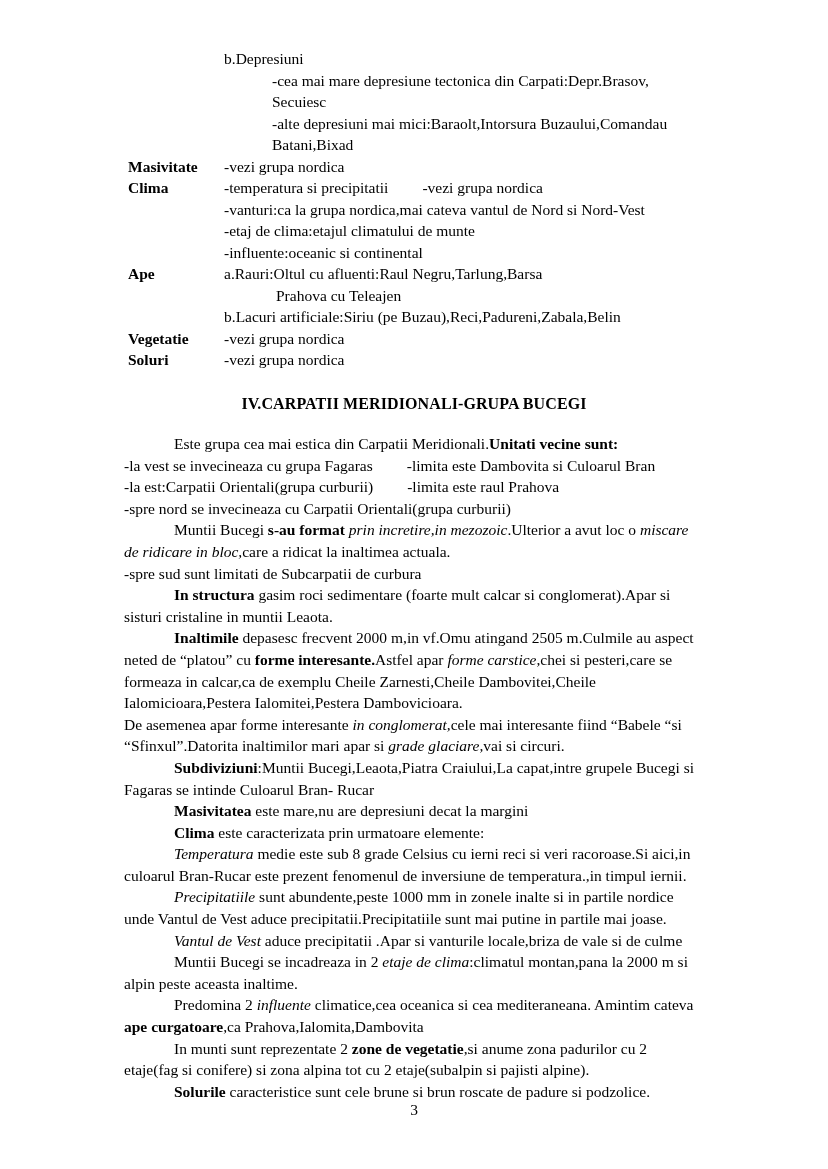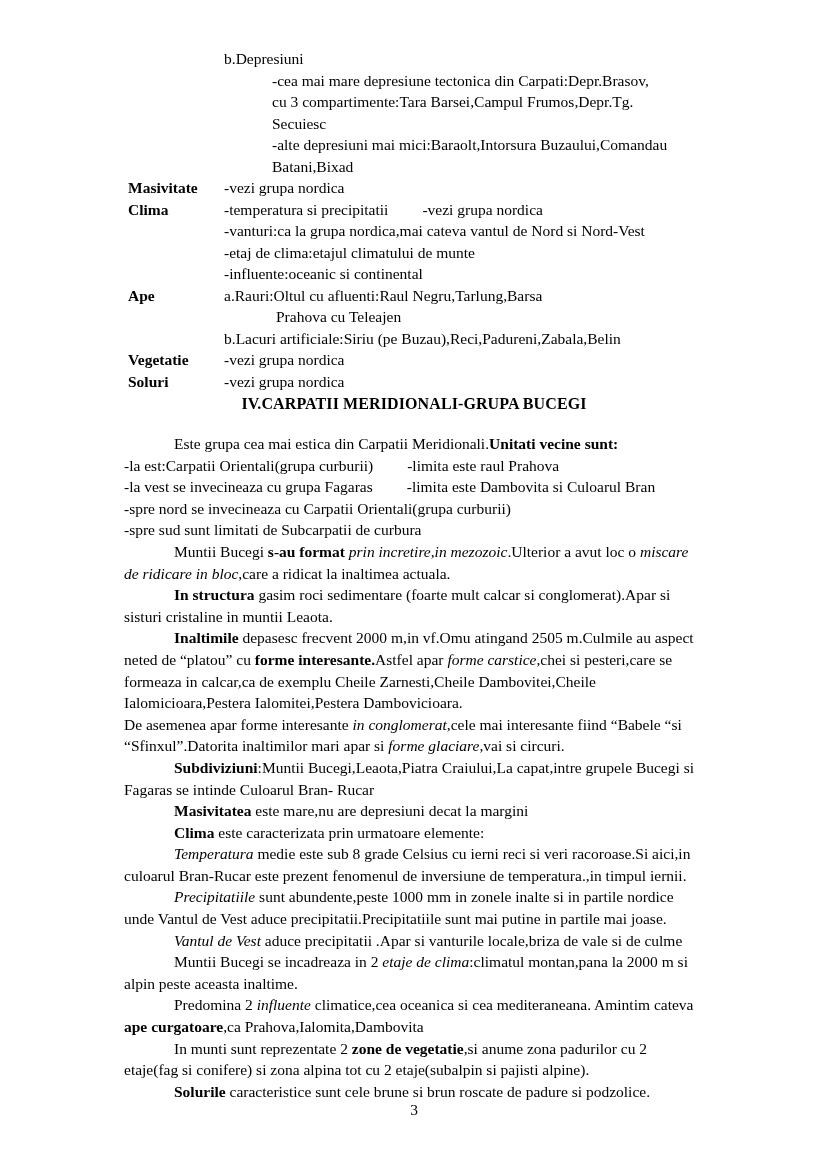--- a/index.html
+++ b/index.html
@@ -110,24 +110,20 @@
     <div class="spec-row no-label">
       <span class="spec-label"></span>
       <span class="spec-value ind-0">b.Depresiuni</span>
     </div>
 
     <div class="spec-row no-label">
       <span class="spec-label"></span>
       <span class="spec-value ind-1">-cea mai mare depresiune tectonica din Carpati:Depr.Brasov,</span>
     </div>
 
-    <div class="spec-row no-label">
-      <span class="spec-label"></span>
-      <span class="spec-value ind-1">cu 3 compartimente:Tara Barsei,Campul Frumos,Depr.Tg.</span>
-    </div>
 
     <div class="spec-row no-label">
       <span class="spec-label"></span>
       <span class="spec-value ind-1">Secuiesc</span>
     </div>
 
     <div class="spec-row no-label">
       <span class="spec-label"></span>
       <span class="spec-value ind-1">-alte depresiuni mai mici:Baraolt,Intorsura Buzaului,Comandau</span>
     </div>
@@ -189,35 +185,35 @@
     </div>
 
   </div>
 
   <div class="section-title">IV.CARPATII MERIDIONALI-GRUPA BUCEGI</div>
 
   <div class="body-block">
 
     <p class="para indent"><span>Este grupa cea mai estica din Carpatii Meridionali.</span><b>Unitati vecine sunt:</b></p>
 
+    <p class="para"><span>-la vest se invecineaza cu grupa Fagaras</span><span class="gap-col"></span><span>-limita este Dambovita si Culoarul Bran</span></p>
+
     <p class="para"><span>-la est:Carpatii Orientali(grupa curburii)</span><span class="gap-col"></span><span>-limita este raul Prahova</span></p>
 
-    <p class="para"><span>-la vest se invecineaza cu grupa Fagaras</span><span class="gap-col"></span><span>-limita este Dambovita si Culoarul Bran</span></p>
-
     <p class="para"><span>-spre nord se invecineaza cu Carpatii Orientali(grupa curburii)</span></p>
 
+    <p class="para indent"><span>Muntii Bucegi </span><b>s-au format</b><span> </span><i>prin incretire,in mezozoic</i><span>.Ulterior a avut loc o </span><i>miscare de ridicare in bloc,</i><span>care a ridicat la inaltimea actuala.</span></p>
+
     <p class="para"><span>-spre sud sunt limitati de Subcarpatii de curbura</span></p>
 
-    <p class="para indent"><span>Muntii Bucegi </span><b>s-au format</b><span> </span><i>prin incretire,in mezozoic</i><span>.Ulterior a avut loc o </span><i>miscare de ridicare in bloc,</i><span>care a ridicat la inaltimea actuala.</span></p>
-
     <p class="para indent"><b>In structura</b><span> gasim roci sedimentare (foarte mult calcar si conglomerat).Apar si sisturi cristaline in muntii Leaota.</span></p>
 
     <p class="para indent"><b>Inaltimile</b><span> depasesc frecvent 2000 m,in vf.Omu atingand 2505 m.Culmile au aspect neted de “platou” cu </span><b>forme interesante.</b><span>Astfel apar </span><i>forme carstice</i><span>,chei si pesteri,care se formeaza in calcar,ca de exemplu Cheile Zarnesti,Cheile Dambovitei,Cheile Ialomicioara,Pestera Ialomitei,Pestera Dambovicioara.</span></p>
 
-    <p class="para"><span>De asemenea apar forme interesante  </span><i>in conglomerat,</i><span>cele mai interesante fiind “Babele “si “Sfinxul”.Datorita inaltimilor mari apar si </span><i>forme glaciare,</i><span>vai si circuri.</span></p>
+    <p class="para"><span>De asemenea apar forme interesante  </span><i>in conglomerat,</i><span>cele mai interesante fiind “Babele “si “Sfinxul”.Datorita inaltimilor mari apar si </span><i>grade glaciare,</i><span>vai si circuri.</span></p>
 
     <p class="para indent"><b>Subdiviziuni</b><span>:Muntii Bucegi,Leaota,Piatra Craiului,La capat,intre grupele Bucegi si Fagaras se intinde Culoarul Bran- Rucar</span></p>
 
     <p class="para indent"><b>Masivitatea</b><span> este mare,nu are depresiuni decat la margini</span></p>
 
     <p class="para indent"><b>Clima</b><span> este caracterizata prin urmatoare elemente:</span></p>
 
     <p class="para indent"><i>Temperatura</i><span> medie este sub 8 grade Celsius cu ierni reci si veri racoroase.Si aici,in culoarul Bran-Rucar este prezent fenomenul de inversiune de temperatura.,in timpul iernii.</span></p>
 
     <p class="para indent"><i>Precipitatiile</i><span> sunt abundente,peste 1000 mm in zonele inalte si in partile nordice unde Vantul de Vest aduce precipitatii.Precipitatiile sunt mai putine in partile mai joase.</span></p>

